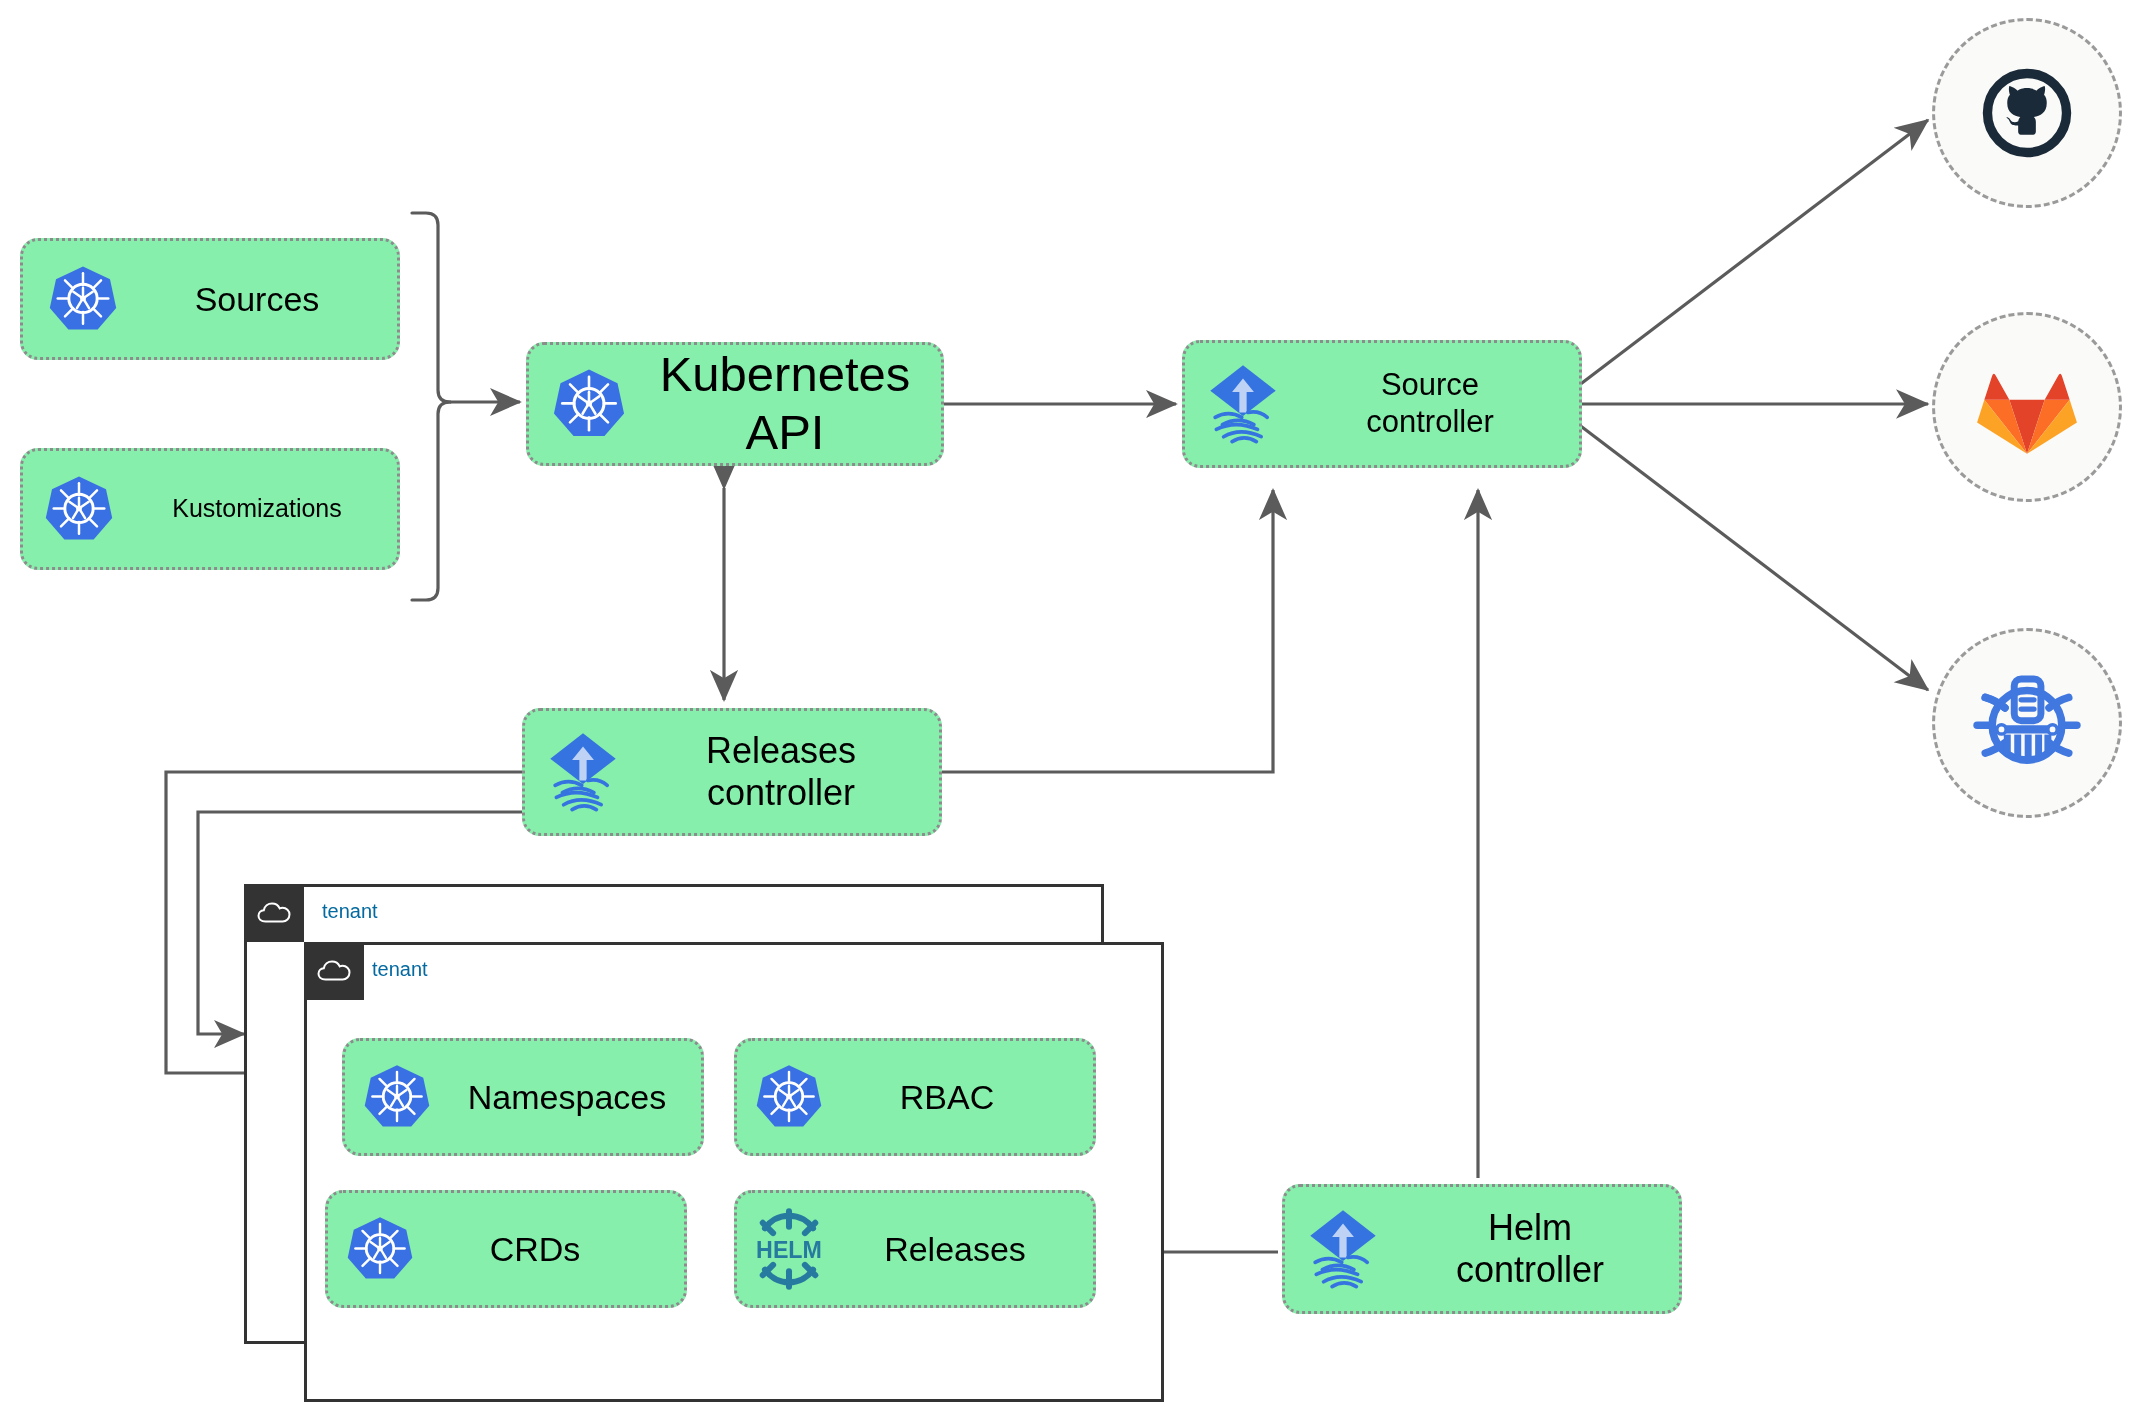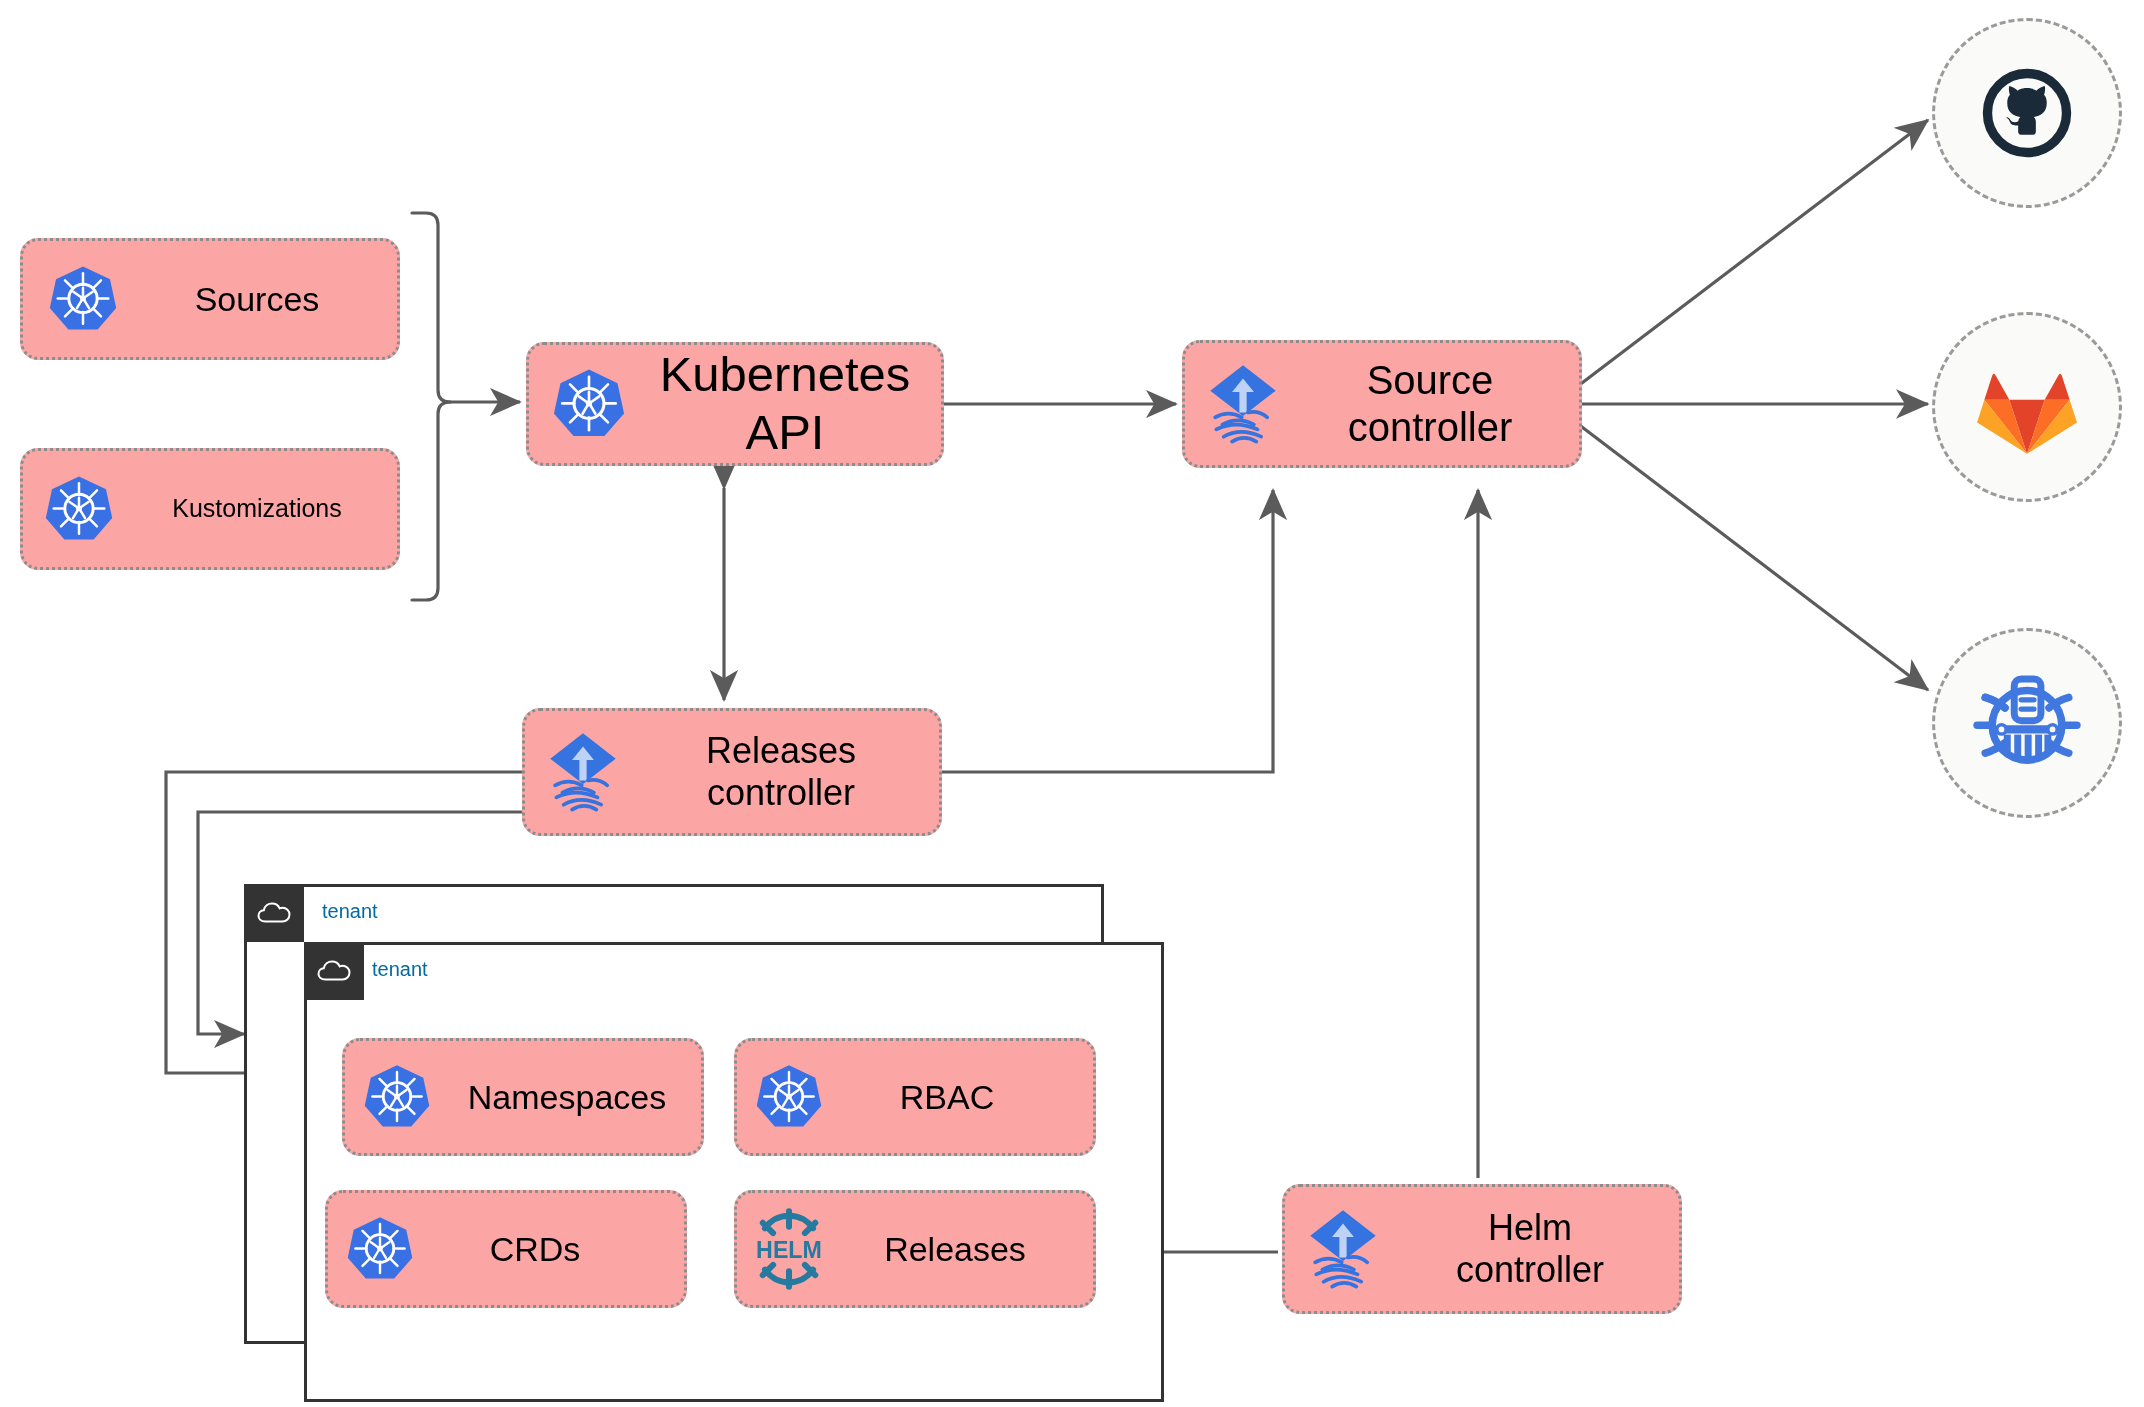--- a/index.html
+++ b/index.html
@@ -1,19 +1,19 @@
 <!DOCTYPE html>
 <html><head>
 <meta charset="utf-8">
 <style>
   html,body{margin:0;padding:0;background:#ffffff;}
   body{font-family:"Liberation Sans","DejaVu Sans",sans-serif;}
   #stage{position:relative;width:2144px;height:1407px;background:#fff;overflow:hidden;}
   svg.layer{position:absolute;left:0;top:0;width:2144px;height:1407px;}
-  .node{position:absolute;box-sizing:border-box;background:#fca5a5;border:3px dotted #8c8c8c;
+  .node{position:absolute;box-sizing:border-box;background:#86efac;border:3px dotted #8c8c8c;
         border-radius:18px;display:flex;align-items:center;}
   .node .ico{flex:0 0 auto;display:flex;align-items:center;justify-content:center;}
   .node .lbl{flex:1 1 auto;text-align:center;color:#000;line-height:1.18;}
   .tenantbox{position:absolute;box-sizing:border-box;background:#fff;border:3px solid #333333;}
   .tenanthdr{position:absolute;background:#333333;display:flex;align-items:center;justify-content:center;}
   .tenantlabel{position:absolute;color:#0369a1;font-size:20px;white-space:nowrap;}
   .circ{position:absolute;box-sizing:border-box;border:3px dashed #9a9a9a;border-radius:50%;
         background:#fafaf8;display:flex;align-items:center;justify-content:center;}
 </style>
 </head>
@@ -157,21 +157,21 @@
         <g stroke="#3574e0" stroke-width="3" stroke-linecap="round" fill="none">
           <path d="M9 44 Q20 38 31 44"></path>
           <path d="M15 50 Q28 43 41 50"></path>
           <path d="M10 54 Q26 46 44 54"></path>
           <path d="M16 60 Q30 52 47 60"></path>
           <path d="M23 64 Q33 58 43 64"></path>
           <path d="M36 40 Q45 38 52 44"></path>
         </g>
       </svg>
     </span>
-    <span class="lbl" style="font-size:40px;padding-right:20px;">
+    <span class="lbl" style="font-size:31px;padding-right:20px;">
       <span style="display:block;">Source</span>
       <span style="display:block;">controller</span>
     </span>
   </div>
 
   <div class="node" style="left:522px;top:708px;width:420px;height:128px;">
     <span class="ico" style="width:116px;">
       <svg width="78" height="80" viewBox="0 0 64 66" aria-hidden="true">
         <path d="M32 1 L59 22 L32 43 L5 22 Z" fill="#3574e0"></path>
         <path d="M32 12 L41 23 L35 23 L35 40 L29 40 L29 23 L23 23 Z" fill="#bdd2f5"></path>

